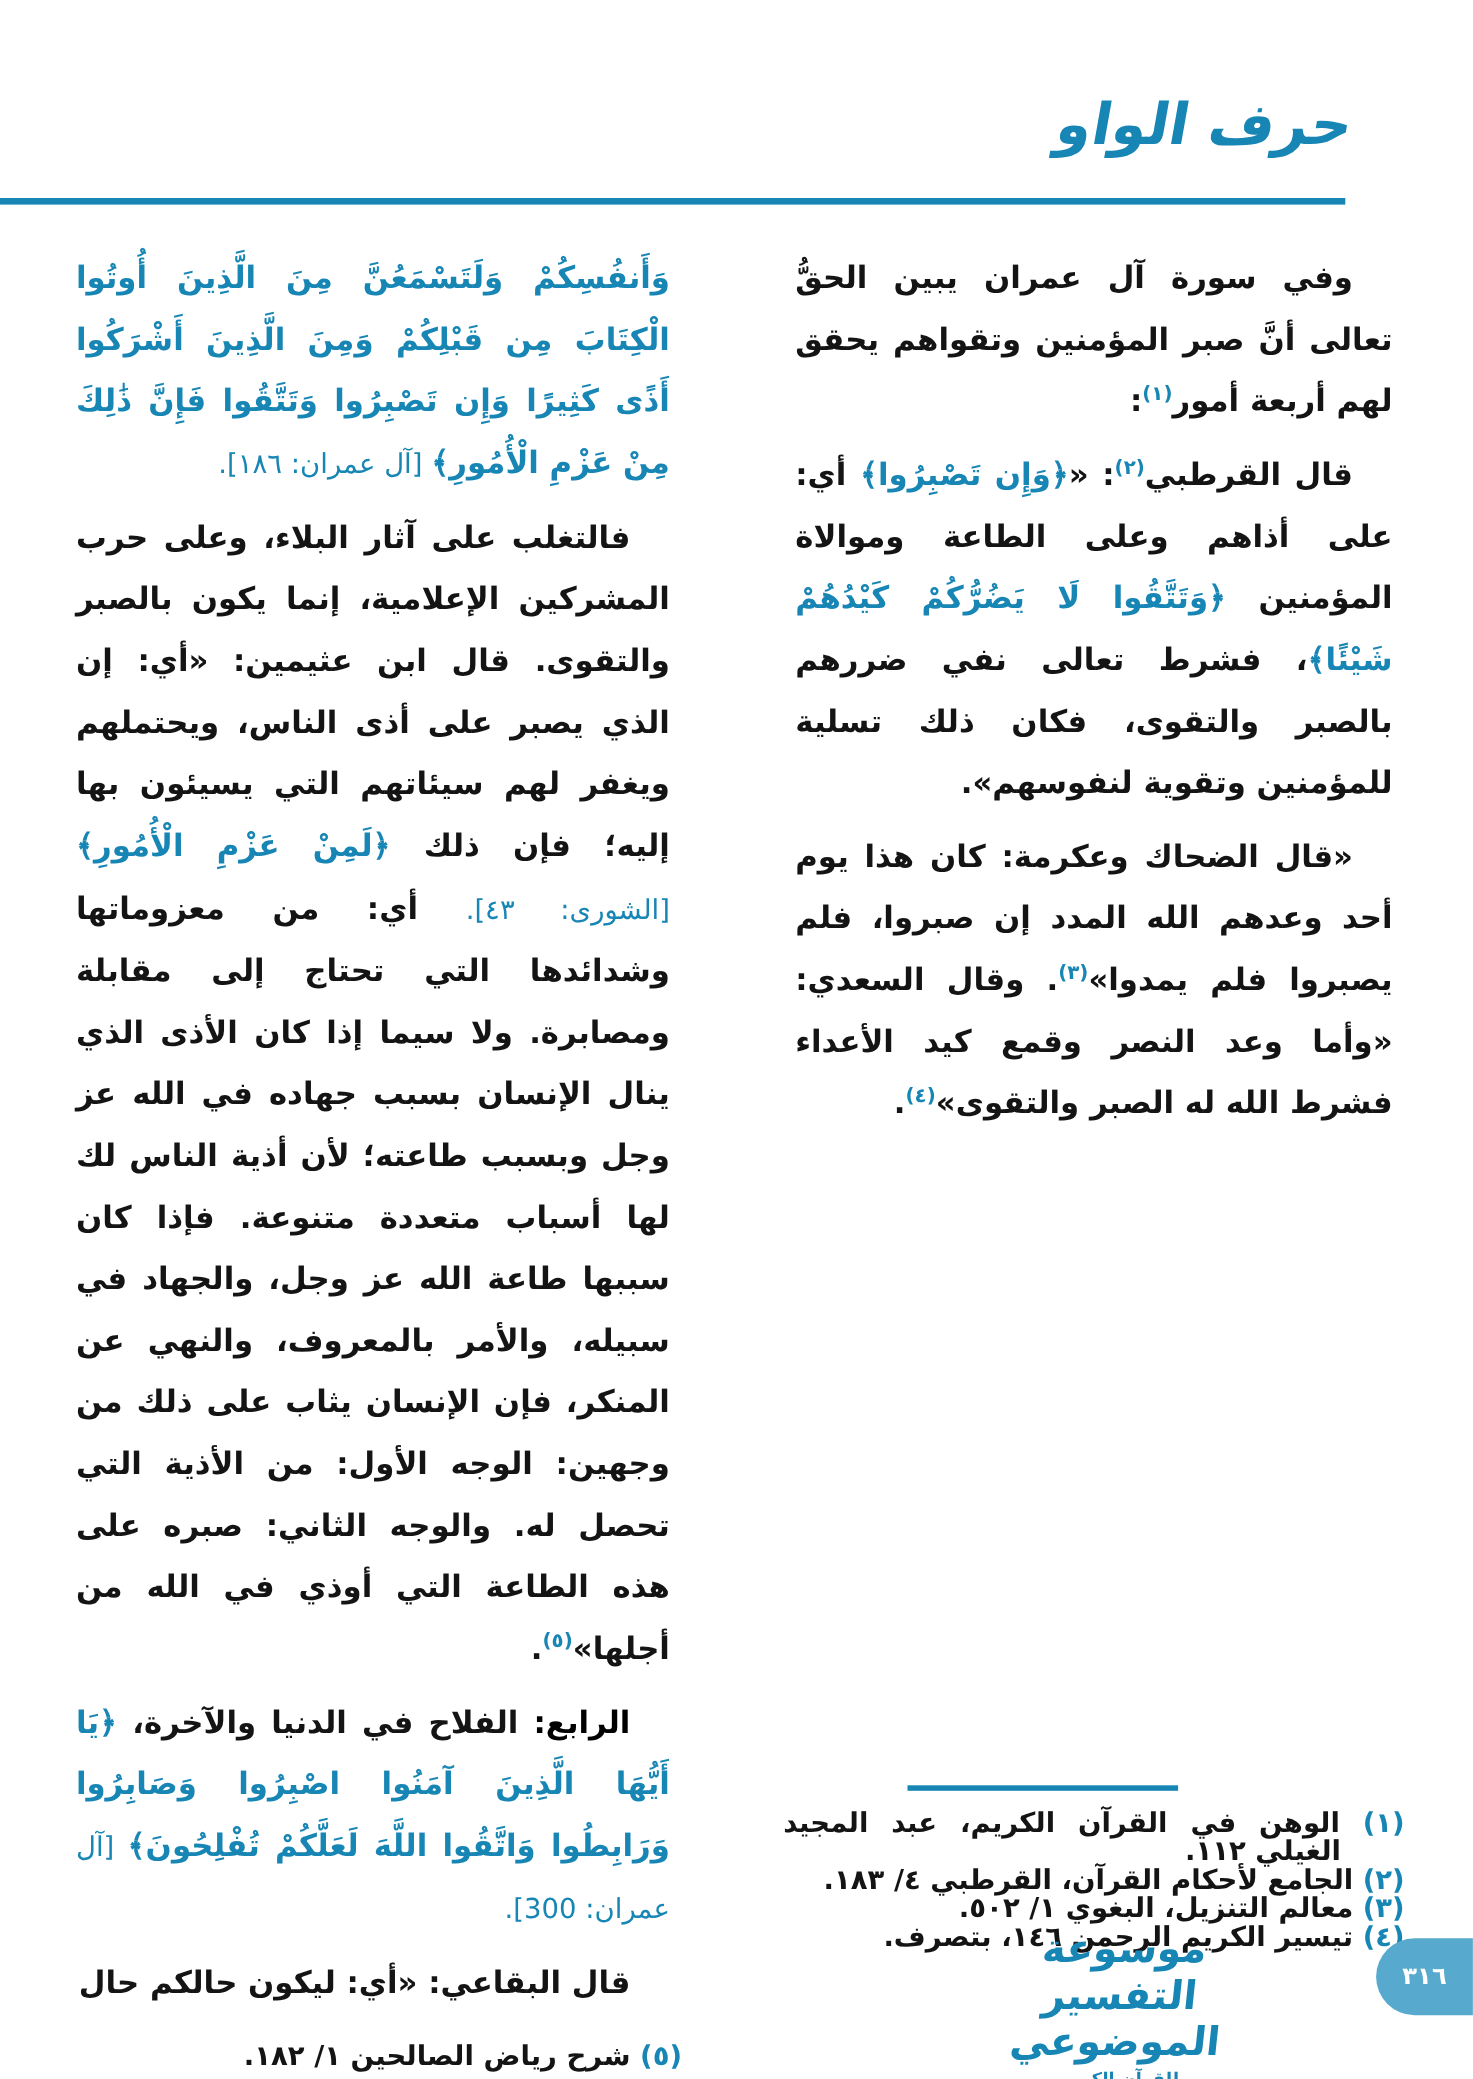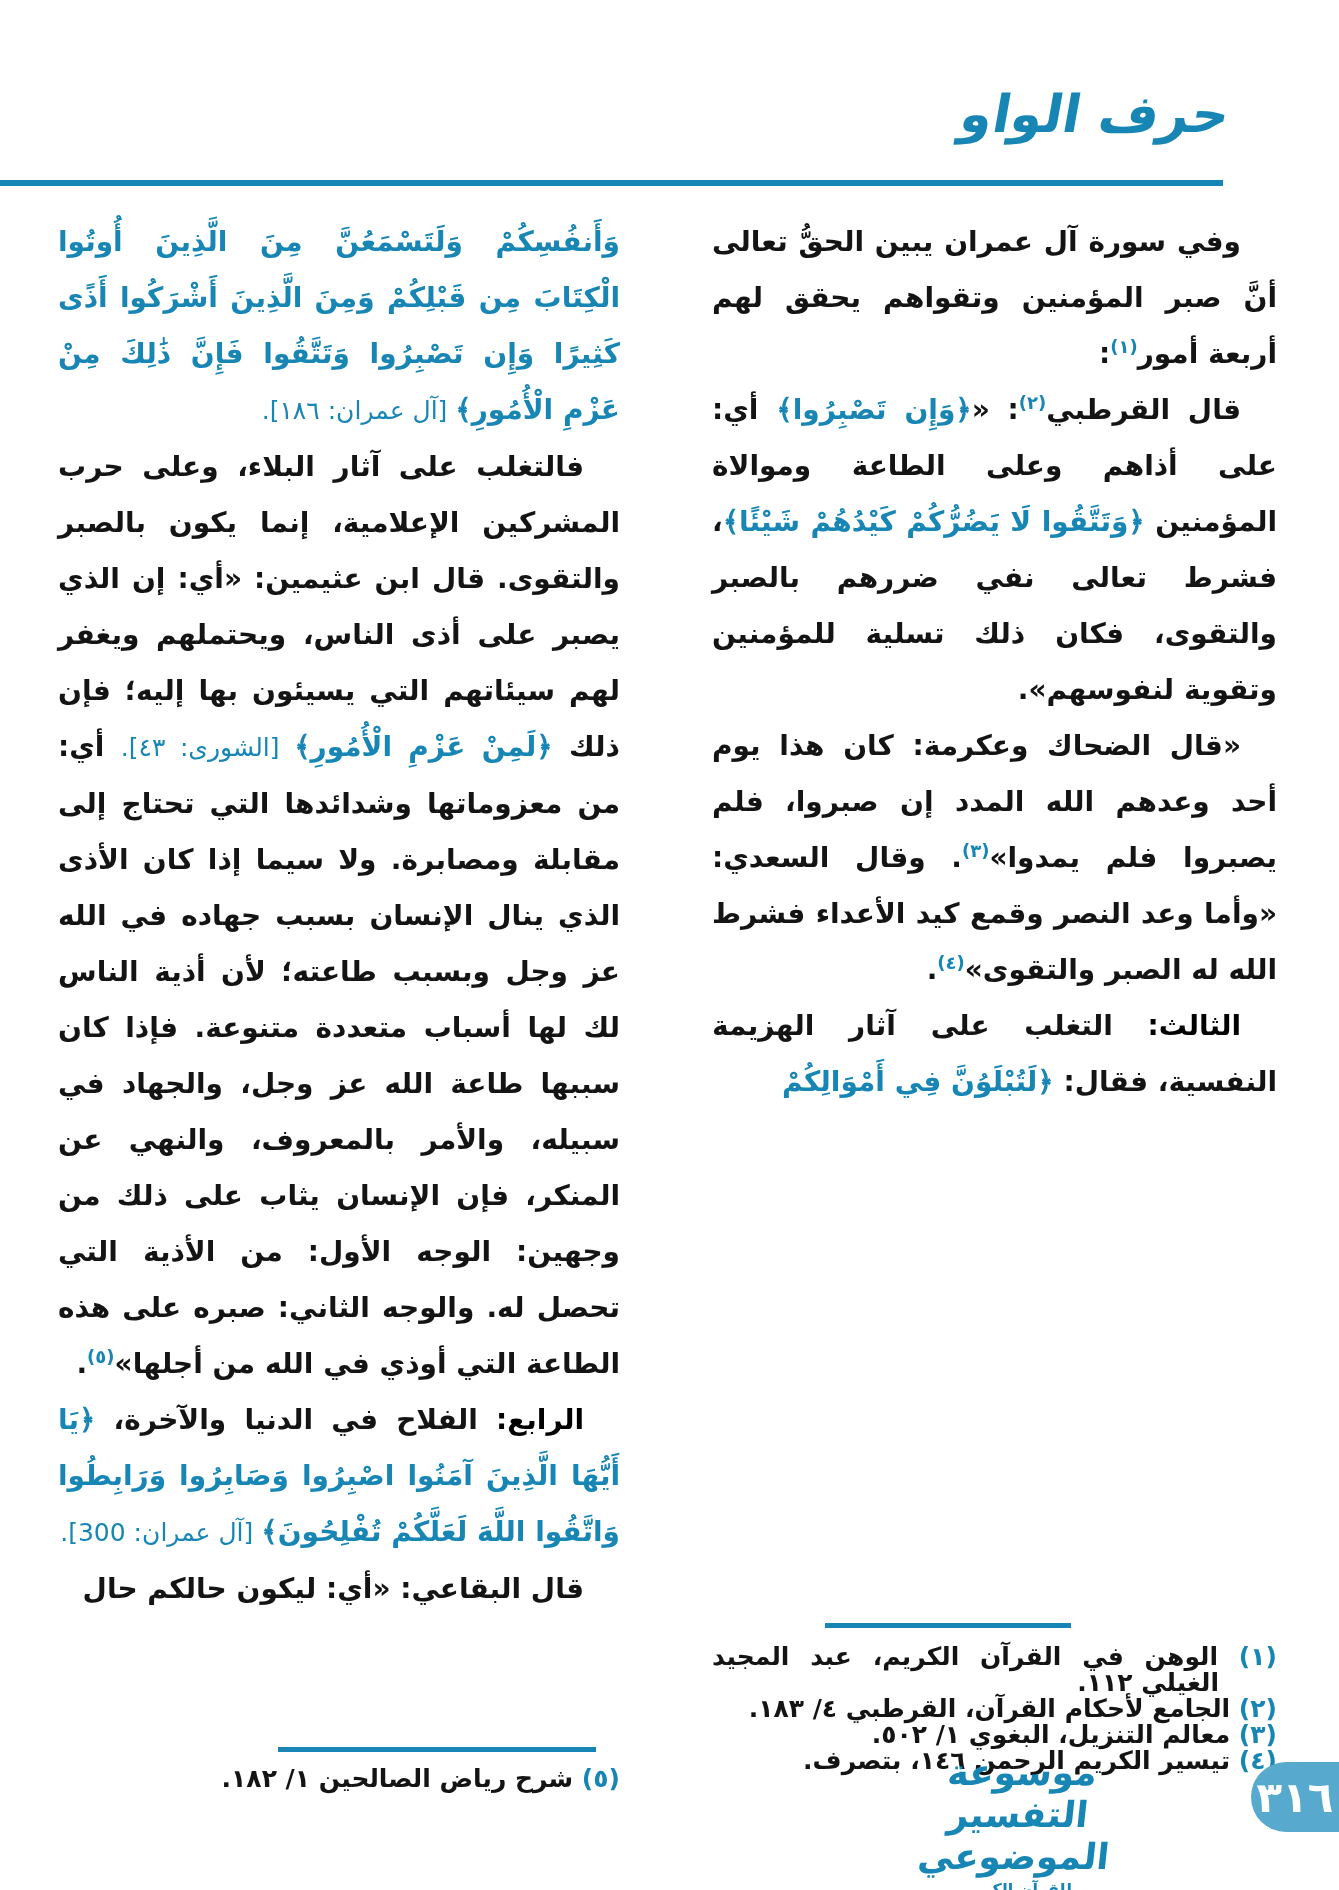--- a/index.html
+++ b/index.html
@@ -5,56 +5,55 @@
   html,body{margin:0;padding:0;background:#ffffff;}
   .page{position:relative;width:1339px;height:1890px;background:#ffffff;overflow:hidden;
         direction:rtl;font-family:"DejaVu Sans",sans-serif;color:#141414;margin:0 auto;}
   .chapter-title{position:absolute;top:84px;right:110px;color:#1886b5;font-size:52px;
         font-weight:bold;transform:skewX(-10deg);letter-spacing:-2px;white-space:nowrap;}
   .header-rule{position:absolute;top:180px;left:0;right:116px;height:6px;background:#1886b5;}
   .columns{position:absolute;top:214px;right:62px;left:58px;display:flex;gap:92px;}
   .col{display:flex;flex-direction:column;}
   .col-right{width:565px;height:1560px;}
   .col-left{width:562px;height:1578px;}
-  .para{margin:0;font-size:28px;line-height:56px;font-weight:700;text-align:justify;}
+  .para{margin:11px;font-size:28px;line-height:56px;font-weight:700;text-align:justify;}
   .para.indent{text-indent:36px;}
   .r-body{color:#141414;}
   .r-label{font-weight:900;color:#000;}
   .r-verse{color:#1886b5;}
   .r-cite{color:#1886b5;font-size:25px;font-weight:500;}
   .r-ref{color:#1886b5;font-size:18px;vertical-align:super;line-height:0;font-weight:700;}
   .fn-sep{height:5px;background:#1886b5;margin-top:auto;}
   .sep-right{width:246px;margin-left:auto;margin-right:206px;margin-bottom:16px;}
   .sep-left{width:318px;margin-right:24px;margin-bottom:14px;}
   .fn-block{font-size:25px;line-height:26px;font-weight:700;}
   .fn-row{padding-right:58px;text-indent:-58px;text-align:justify;}
   .fn-marker{color:#1886b5;}
   .fn-text{color:#141414;}
   .footer-logo{position:absolute;top:1752px;right:198px;width:246px;text-align:center;color:#1886b5;}
   .logo-main{font-size:36px;font-weight:900;line-height:42px;transform:skewX(-6deg);}
   .logo-sub{font-size:16px;font-weight:700;margin-top:2px;}
   .page-badge{position:absolute;top:1762px;right:0;width:88px;height:70px;background:#57aacd;
         border-radius:36px 0 0 36px;display:flex;align-items:center;justify-content:center;}
-  .page-badge span{color:#ffffff;font-size:42px;font-weight:bold;}
+  .page-badge span{color:#ffffff;font-size:22px;font-weight:bold;}
 </style>
 </head>
 <body>
 
 <div class="page">
 
   <div class="chapter-title">حرف الواو</div>
   <div class="header-rule"></div>
 
   <div class="columns">
     <div class="col col-right">
       <div class="col-body">
           <p class="para indent"><span class="r-body">وفي سورة آل عمران يبين الحقُّ تعالى أنَّ صبر المؤمنين وتقواهم يحقق لهم أربعة أمور</span><span class="r-ref">(١)</span><span class="r-body">:</span></p>
           <p class="para indent"><span class="r-body">قال القرطبي</span><span class="r-ref">(٢)</span><span class="r-body">: «</span><span class="r-verse">﴿وَإِن تَصْبِرُوا﴾</span><span class="r-body"> أي: على أذاهم وعلى الطاعة وموالاة المؤمنين </span><span class="r-verse">﴿وَتَتَّقُوا لَا يَضُرُّكُمْ كَيْدُهُمْ شَيْئًا﴾</span><span class="r-body">، فشرط تعالى نفي ضررهم بالصبر والتقوى، فكان ذلك تسلية للمؤمنين وتقوية لنفوسهم».</span></p>
           <p class="para indent"><span class="r-body">«قال الضحاك وعكرمة: كان هذا يوم أحد وعدهم الله المدد إن صبروا، فلم يصبروا فلم يمدوا»</span><span class="r-ref">(٣)</span><span class="r-body">. وقال السعدي: «وأما وعد النصر وقمع كيد الأعداء فشرط الله له الصبر والتقوى»</span><span class="r-ref">(٤)</span><span class="r-body">.</span></p>
-          <p class="para indent"><span class="r-label">الثالث:</span><span class="r-body"> التغلب على آثار الهزيمة النفسية، فقال: </span><span class="r-verse">﴿لَتُبْلَوُنَّ فِي أَمْوَالِكُمْ</span></p>
         </div>
       <div class="fn-sep sep-right"></div>
       <div class="fn-block">
           <div class="fn-row"><span class="fn-marker">(١)</span><span class="fn-text"> الوهن في القرآن الكريم، عبد المجيد الغيلي ١١٢.</span></div>
           <div class="fn-row"><span class="fn-marker">(٢)</span><span class="fn-text"> الجامع لأحكام القرآن، القرطبي ٤/ ١٨٣.</span></div>
           <div class="fn-row"><span class="fn-marker">(٣)</span><span class="fn-text"> معالم التنزيل، البغوي ١/ ٥٠٢.</span></div>
           <div class="fn-row"><span class="fn-marker">(٤)</span><span class="fn-text"> تيسير الكريم الرحمن ١٤٦، بتصرف.</span></div>
         </div>
     </div>
     <div class="col col-left">

